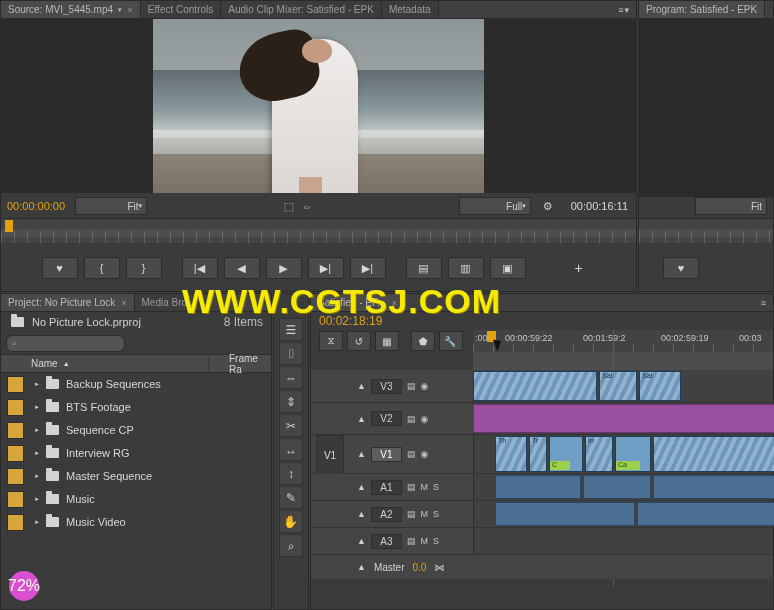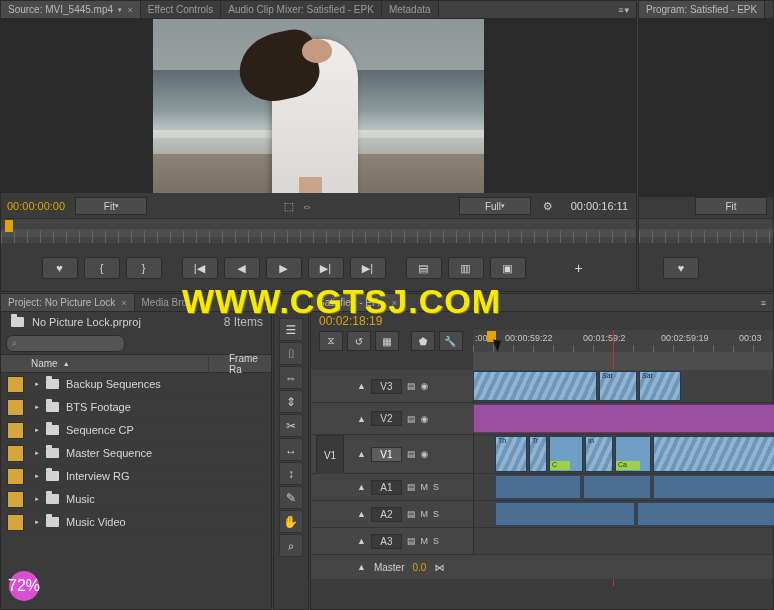--- a/index.html
+++ b/index.html
@@ -147,21 +147,21 @@
   }
   .tc.right { color: #d8d8d8; }
   .select-box {
     margin-left: 10px;
     height: 16px;
     min-width: 62px;
     background: #4b4b4b;
     border: 1px solid #2b2b2b;
     display: flex;
     align-items: center;
-    justify-content: center;
+    justify-content: flex-end;
     padding: 0 4px;
     font-size: 10px;
     color: #d0d0d0;
   }
   .select-box .caret { font-size: 7px; }
   .icon-btn {
     width: 18px; height: 16px;
     display: flex; align-items: center; justify-content: center;
     color: #c9c9c9;
     font-size: 11px;
@@ -590,27 +590,27 @@
       <div class="row">
         <span class="swatch"></span>
         <span class="disc">▸</span>
         <span class="folder"></span>
         <span class="row-label">Sequence CP</span>
       </div>
       <div class="row">
         <span class="swatch"></span>
         <span class="disc">▸</span>
         <span class="folder"></span>
-        <span class="row-label">Master Sequence</span>
+        <span class="row-label">Interview RG</span>
       </div>
       <div class="row">
         <span class="swatch"></span>
         <span class="disc">▸</span>
         <span class="folder"></span>
-        <span class="row-label">Interview RG</span>
+        <span class="row-label">Master Sequence</span>
       </div>
       <div class="row">
         <span class="swatch"></span>
         <span class="disc">▸</span>
         <span class="folder"></span>
         <span class="row-label">Music</span>
       </div>
       <div class="row">
         <span class="swatch"></span>
         <span class="disc">▸</span>

